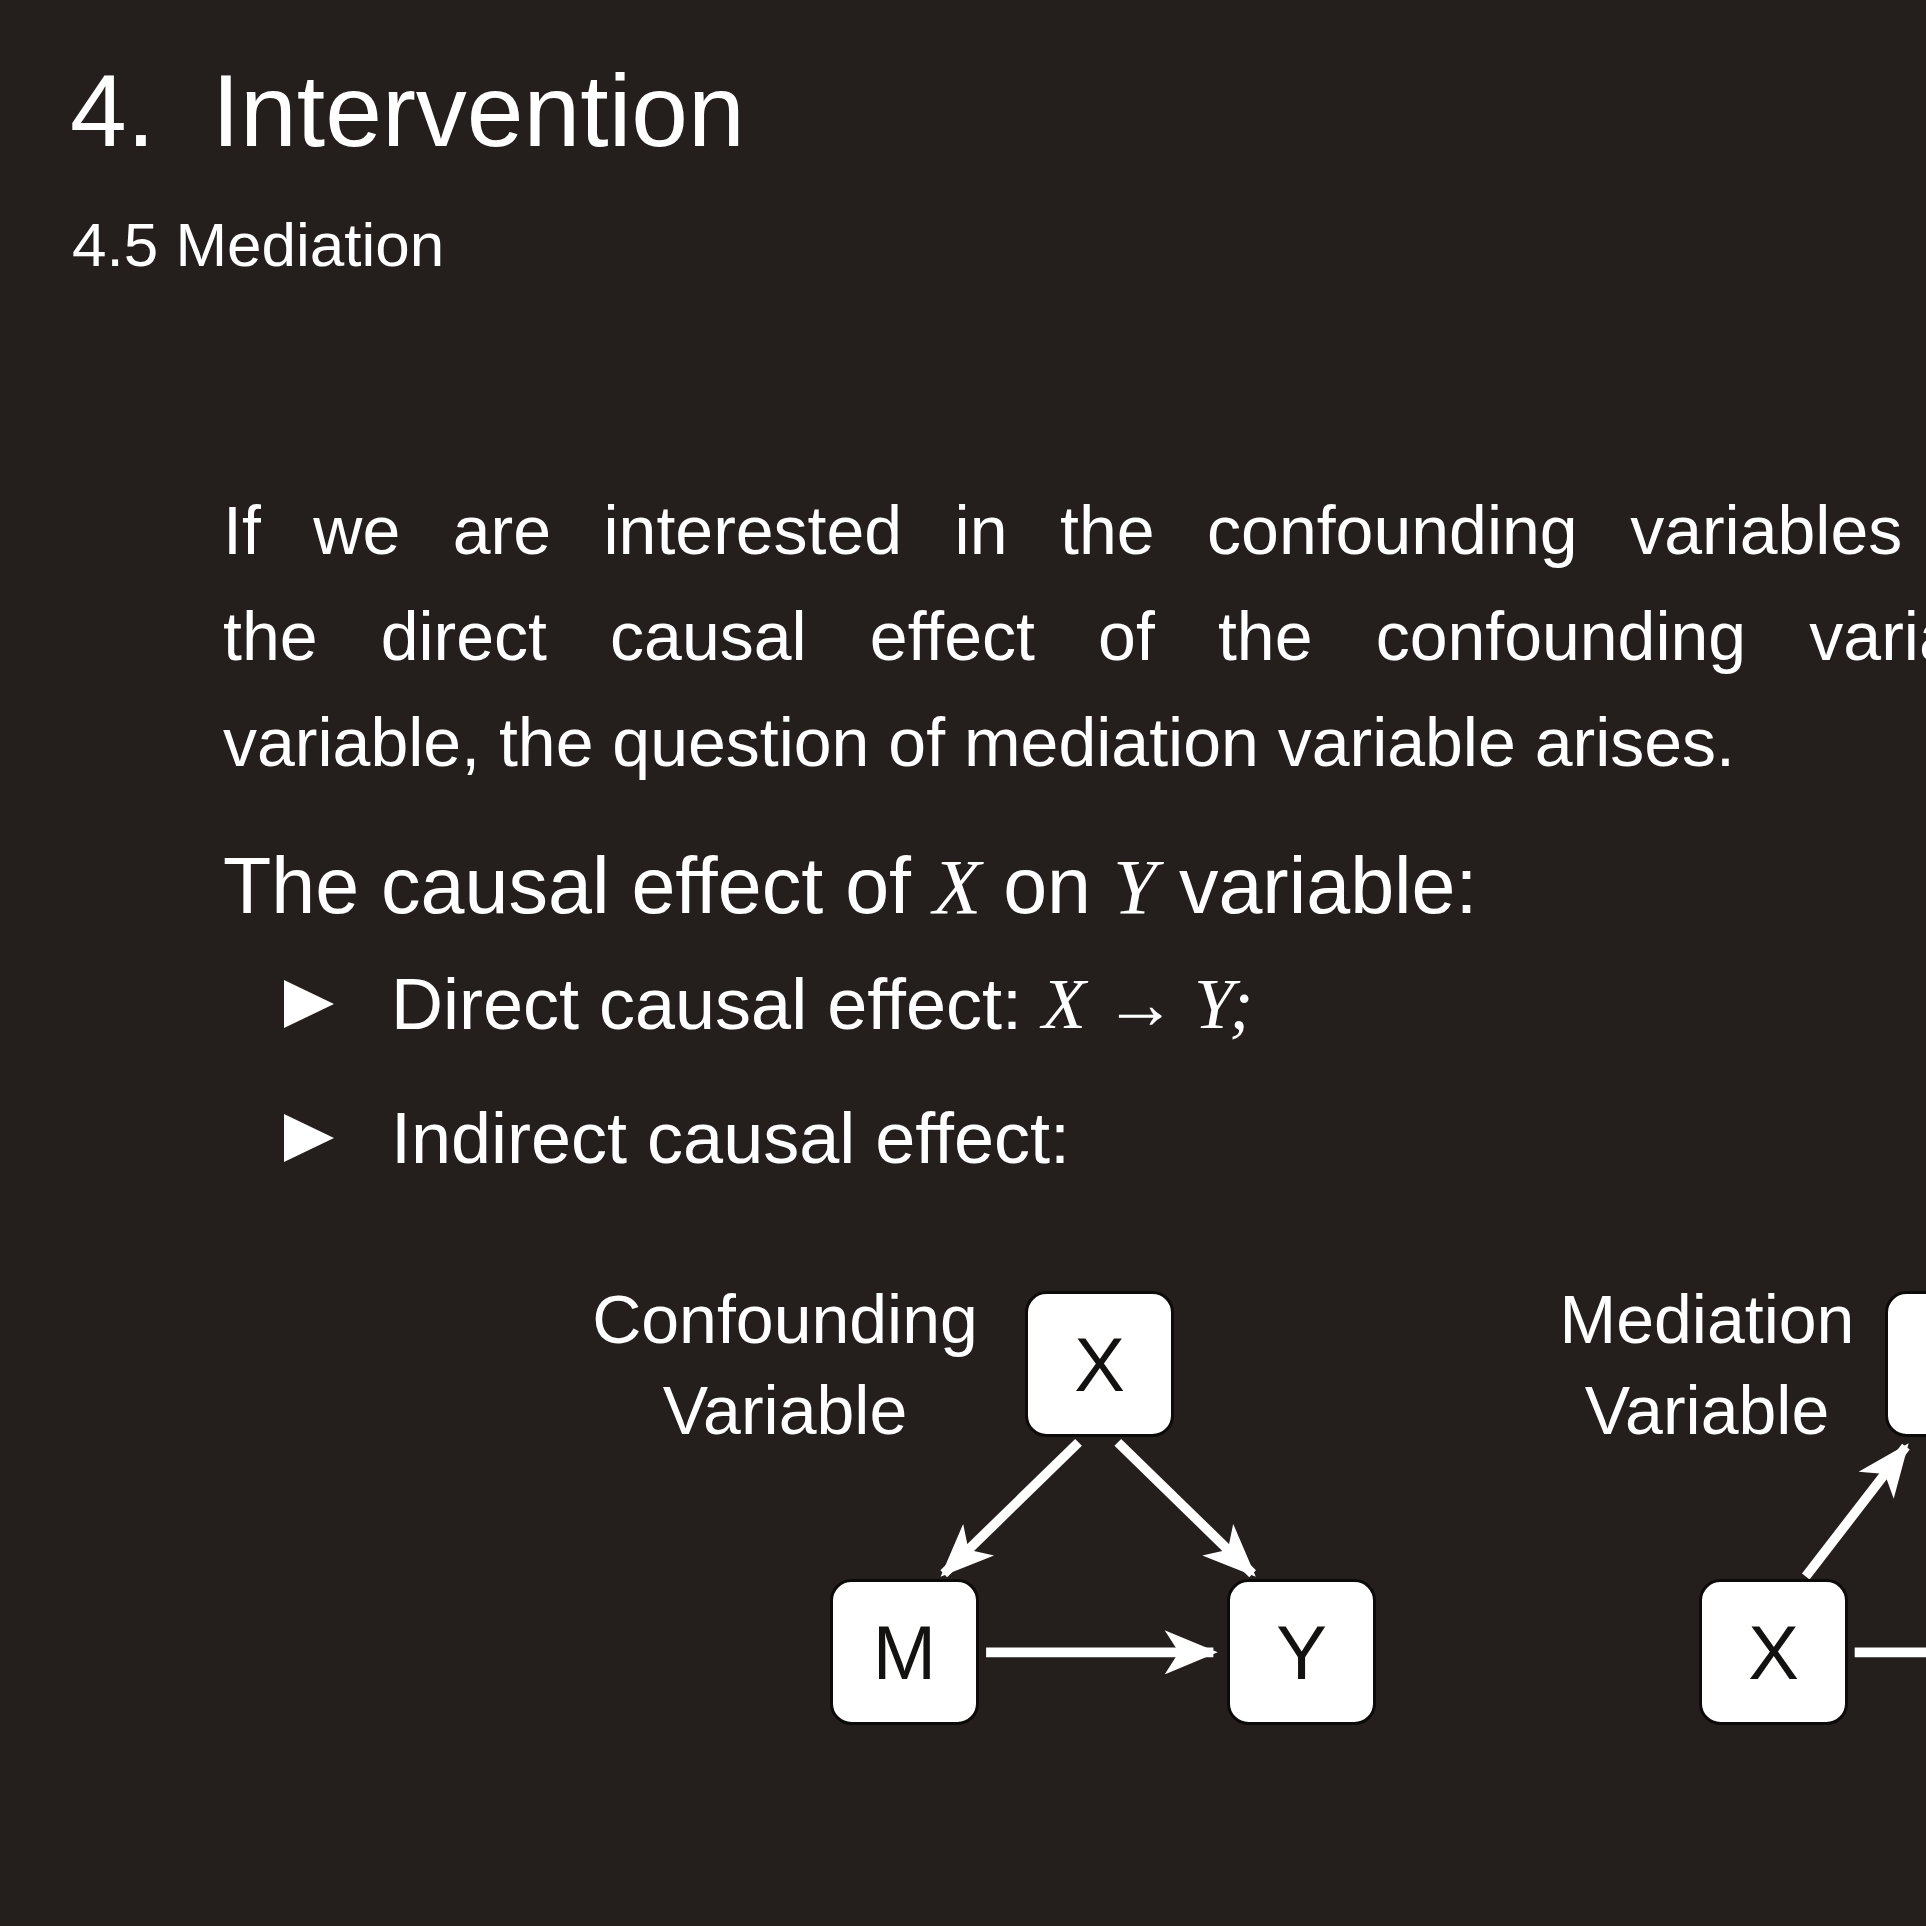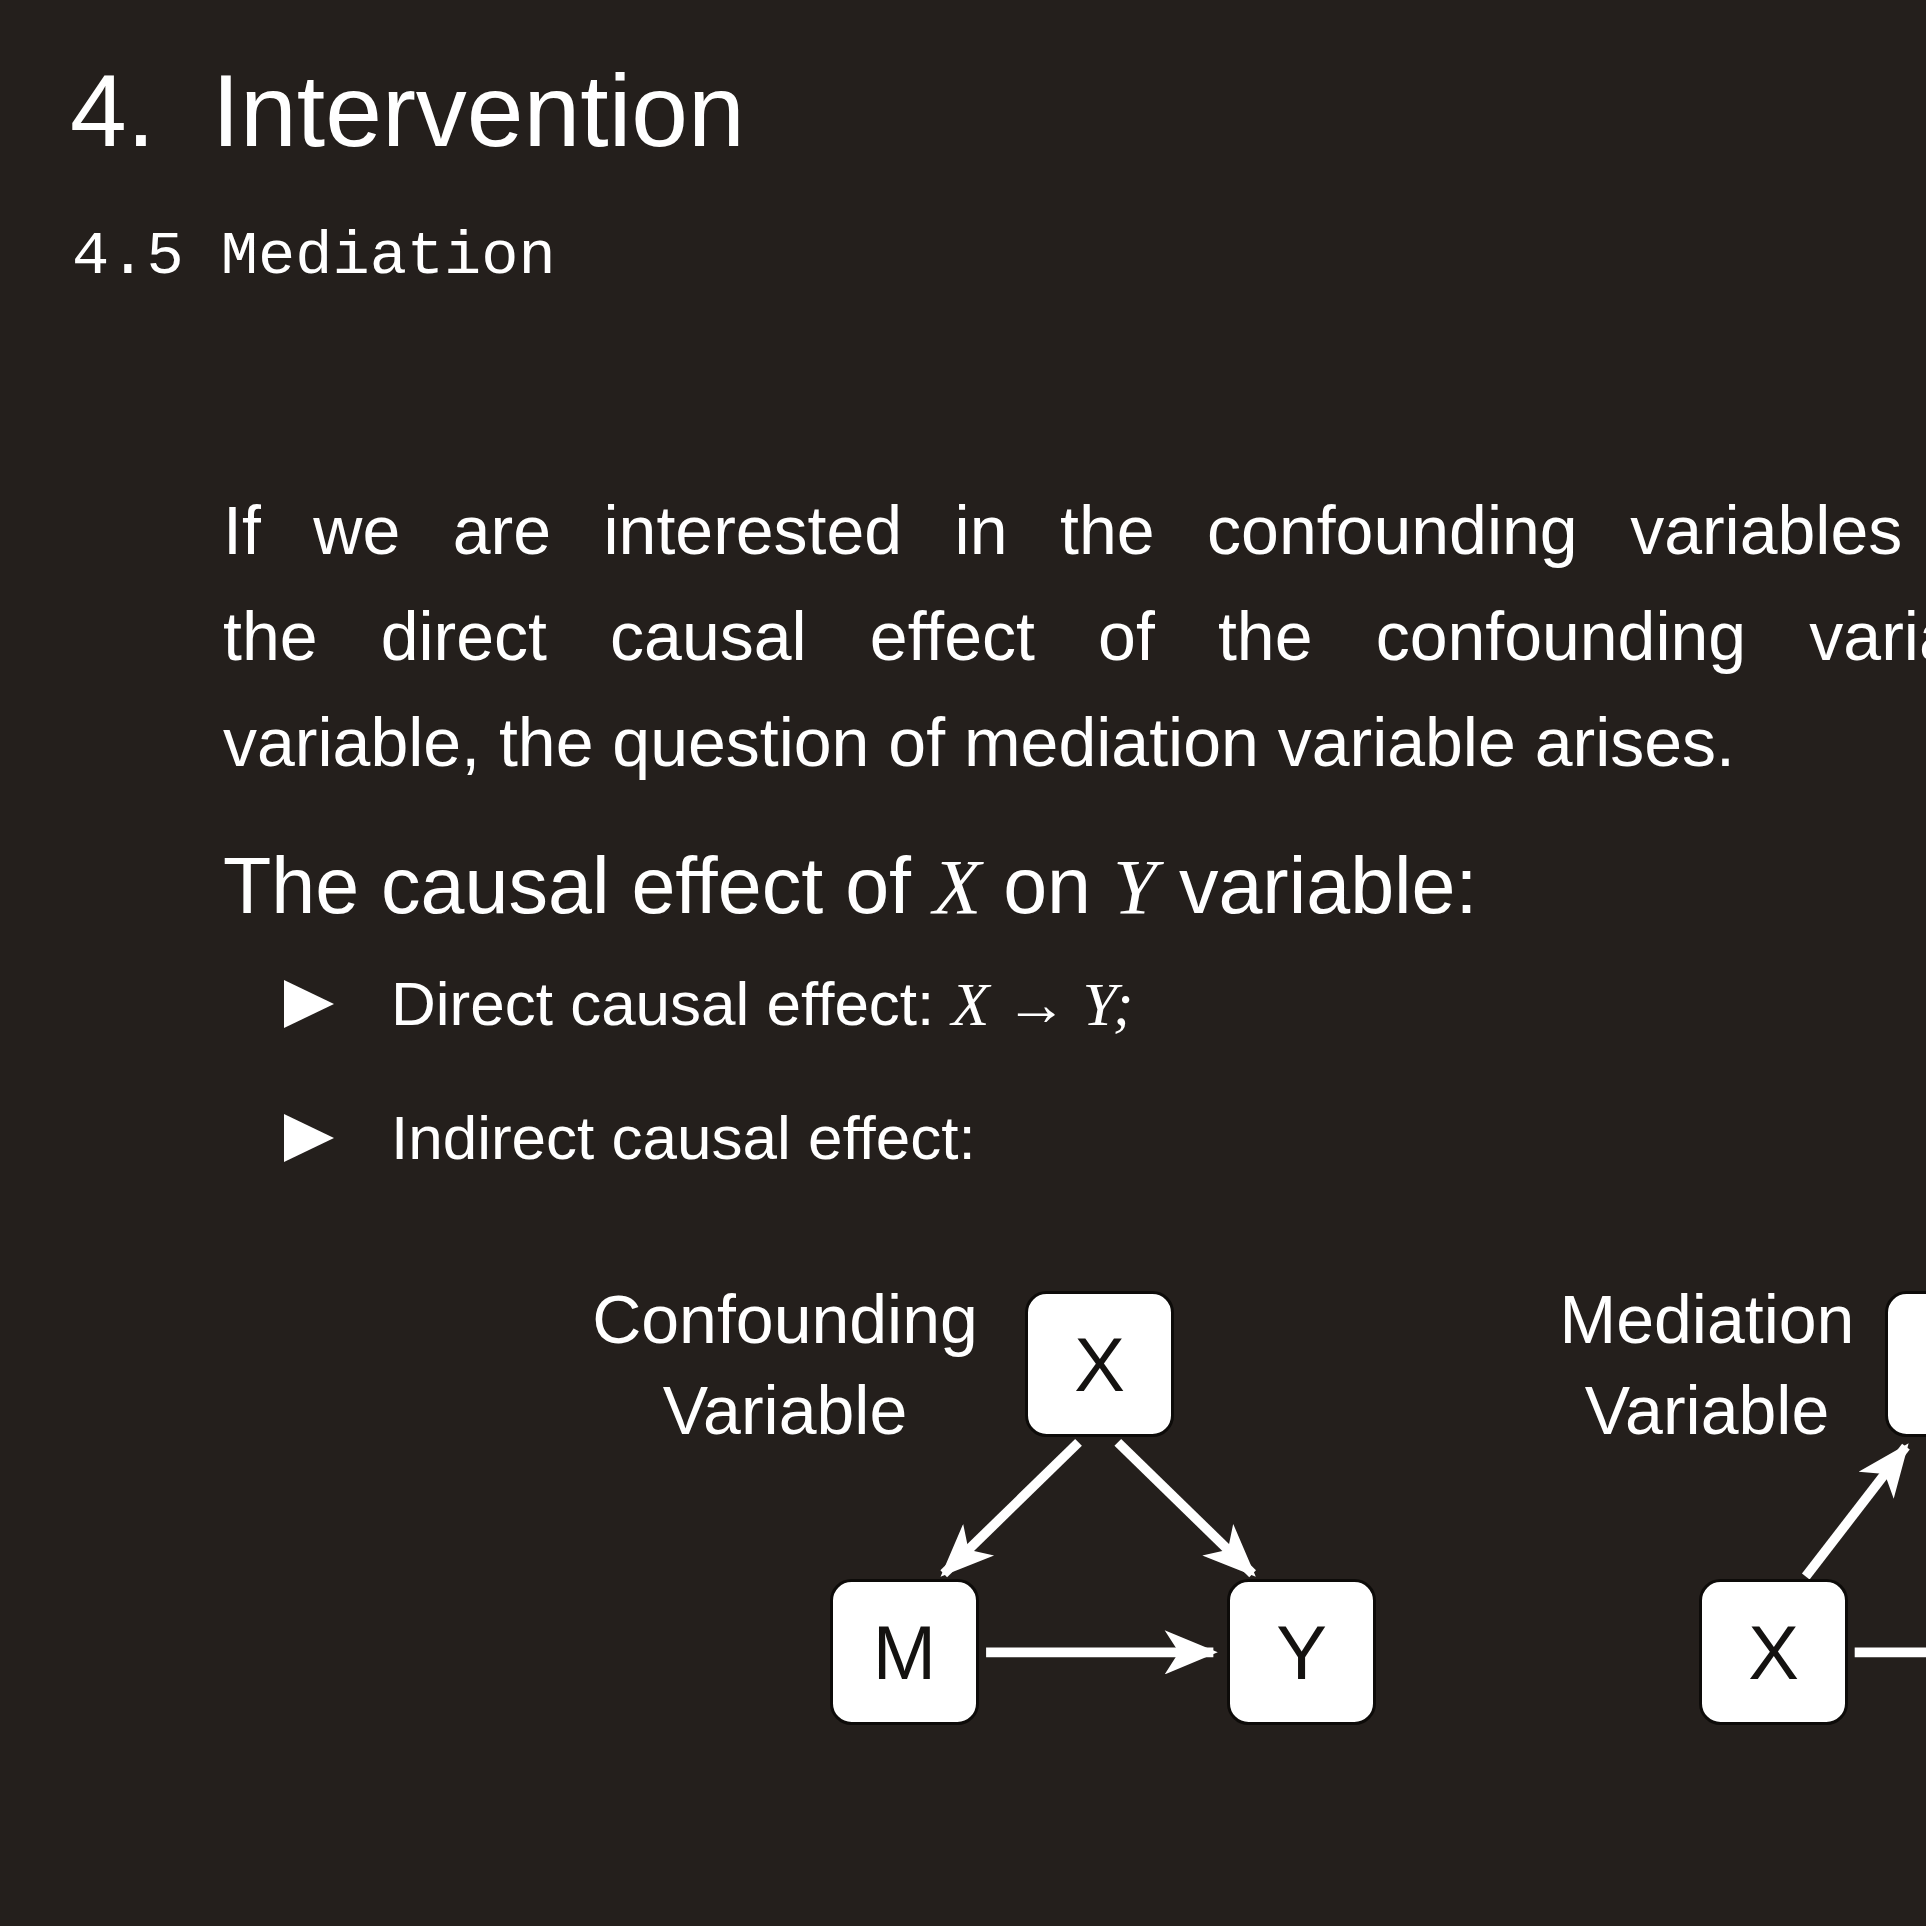--- a/index.html
+++ b/index.html
@@ -1,25 +1,25 @@
 <!DOCTYPE html>
 <html style="font-size:6.2px"><head>
 <meta charset="utf-8">
 <style>
   html,body{margin:0;padding:0;background:#241f1c;}
   .slide{position:relative;width:2778px;height:2084px;background:#241f1c;overflow:hidden;
          font-family:"Liberation Sans",sans-serif;color:#ffffff;}
   .title{position:absolute;left:70px;top:60px;font-size:102px;line-height:1;white-space:pre;}
-  .subtitle{position:absolute;left:72px;top:226px;font-size:62px;line-height:1;white-space:pre;font-family:Liberation Mono, monospace;}
+  .subtitle{position:absolute;left:72px;top:214px;font-size:62px;line-height:1;white-space:pre;}
   .para{position:absolute;left:223px;top:477px;width:2358px;font-size:68px;line-height:106px;}
   .pline{white-space:normal;}
   .just{text-align:justify;text-align-last:justify;}
   .includes{position:absolute;left:223px;top:846px;font-size:79px;line-height:1;white-space:pre-wrap;}
   .mi{font-family:"Liberation Serif",serif;font-style:italic;}
-  .bullet{position:absolute;left:284px;height:58px;display:flex;align-items:center;font-size:62px;line-height:1;white-space:pre-wrap;text-align:center;}
+  .bullet{position:absolute;left:284px;height:58px;display:flex;align-items:center;font-size:72px;line-height:1;white-space:pre-wrap;text-align:center;}
   .b1{top:975px;} .b2{top:1109px;}
   .tri{width:0;height:0;border-top:24px solid transparent;border-bottom:24px solid transparent;
        border-left:50px solid #ffffff;margin-right:57px;flex:0 0 auto;}
   .dlabel{position:absolute;width:470px;top:1274px;text-align:center;font-size:68px;line-height:91px;}
   .dl1{left:550px;} .dl2{left:1472px;}
   .node{position:absolute;width:149px;height:146px;box-sizing:border-box;background:#ffffff;
         border:3.5px solid #0d0b09;border-radius:21.6px;display:flex;align-items:center;justify-content:center;
         font-size:76px;color:#141210;}
   .arrows{position:absolute;left:0;top:0;width:2778px;height:2084px;pointer-events:none;}
 </style>

